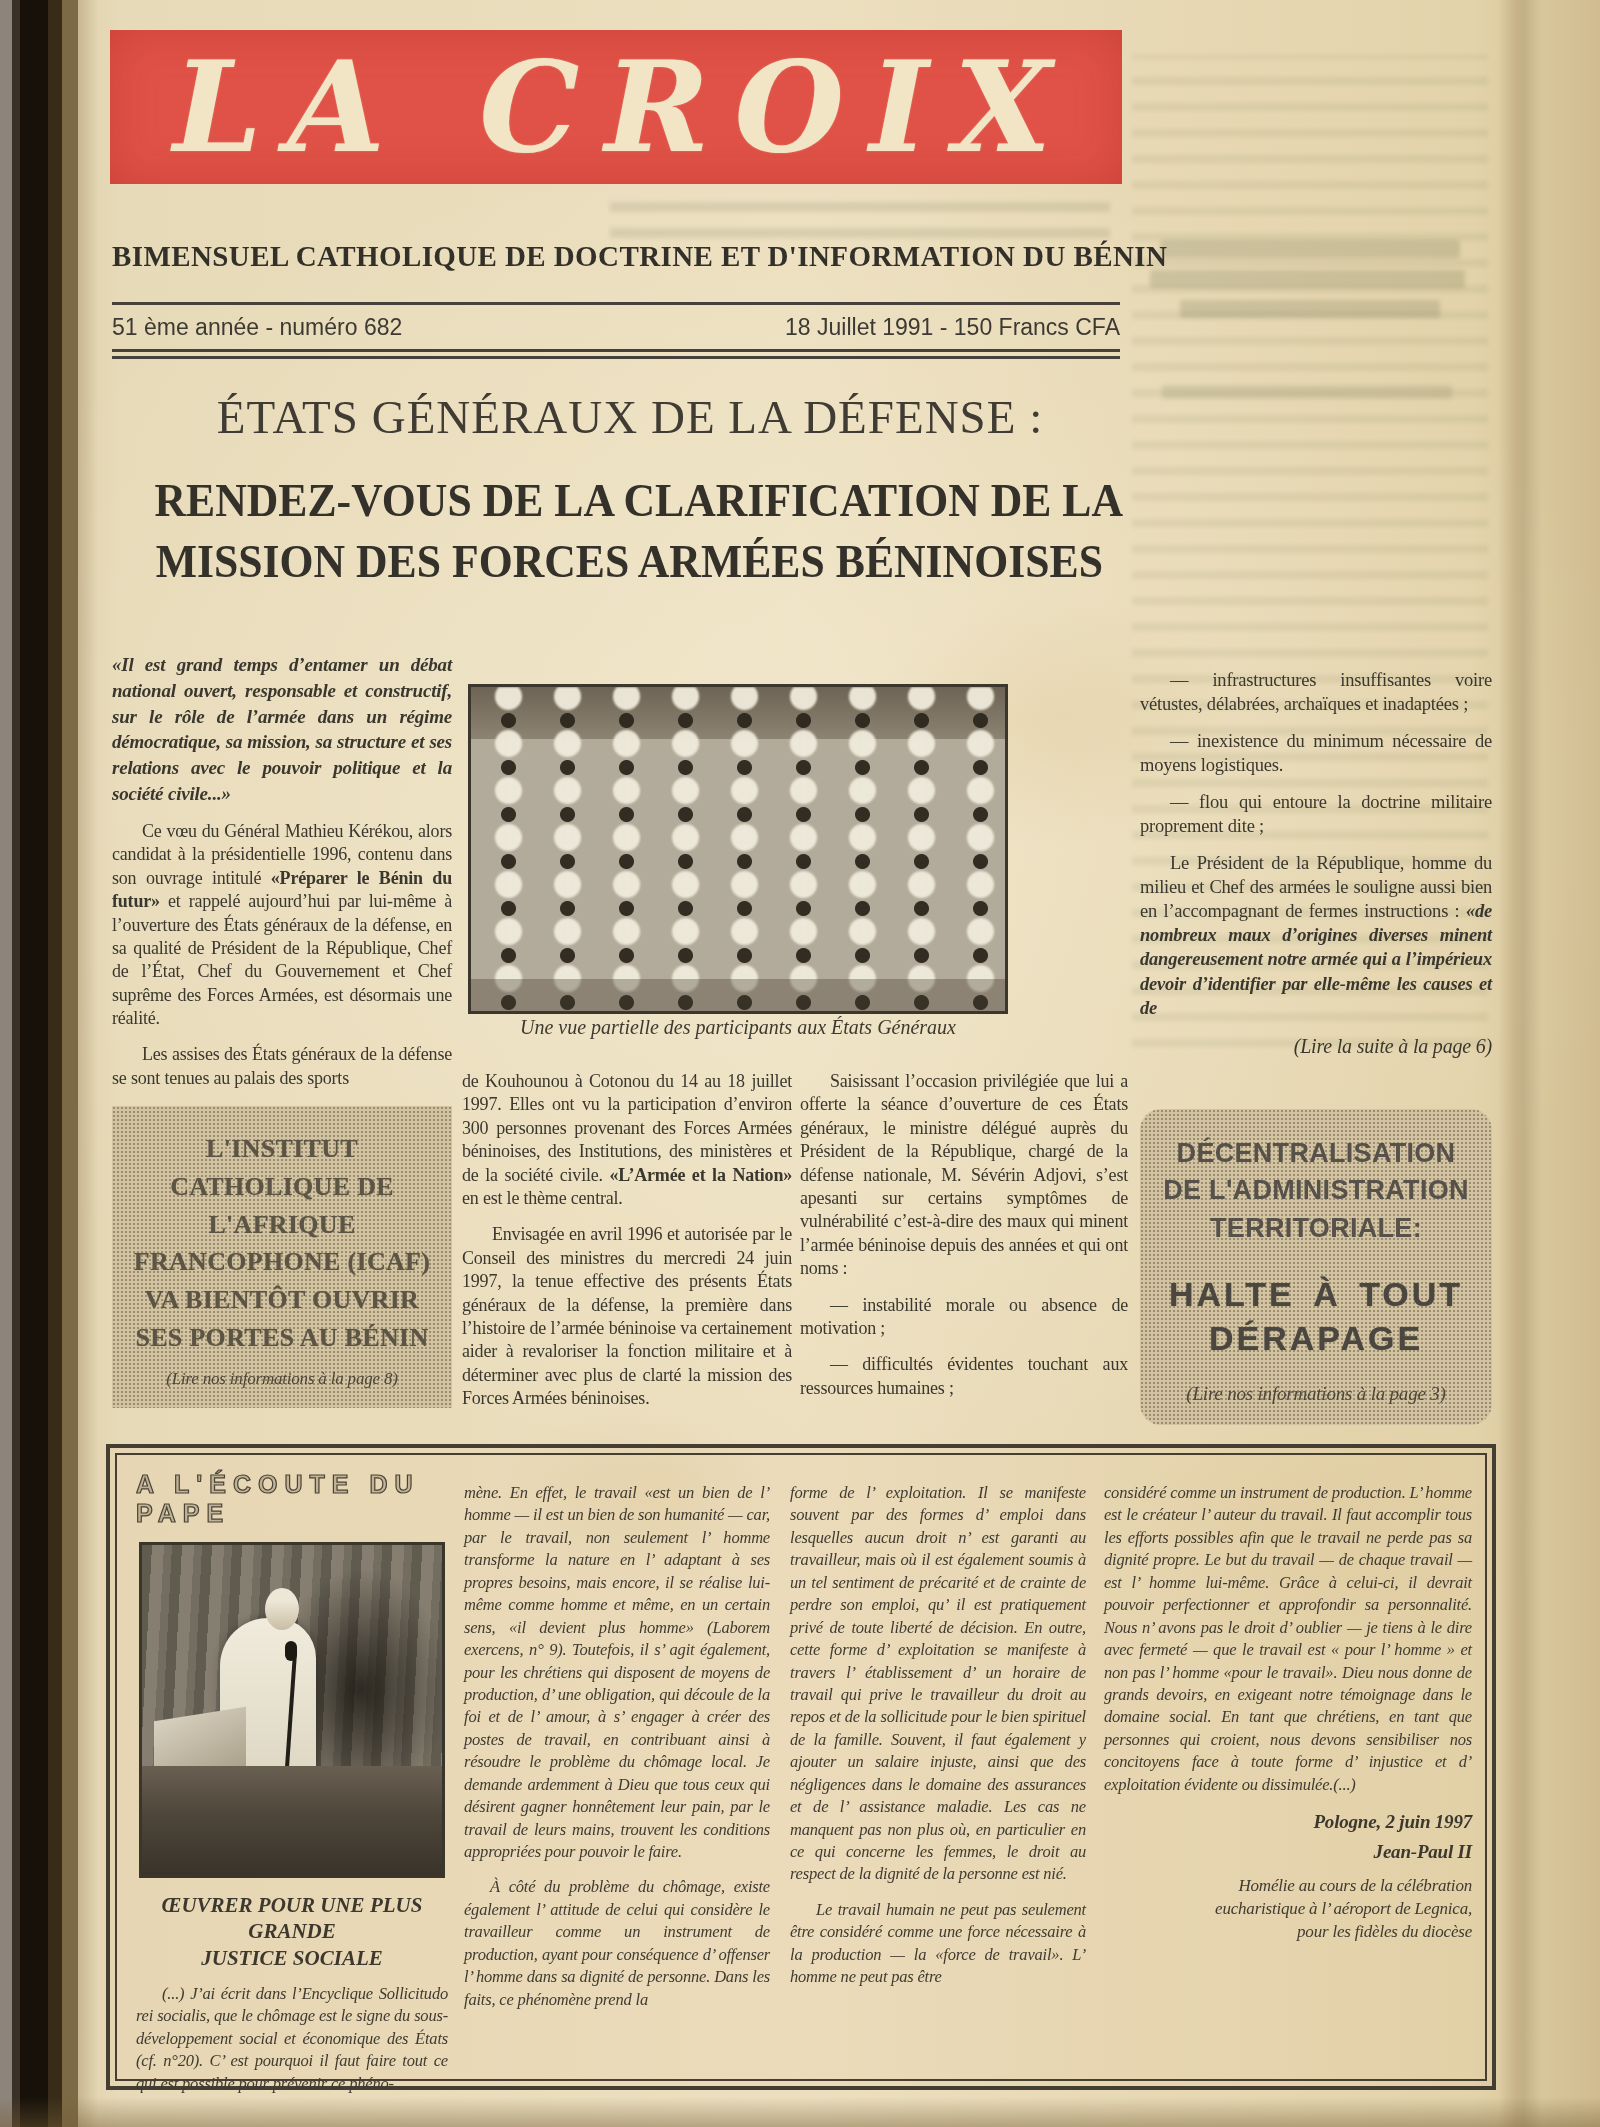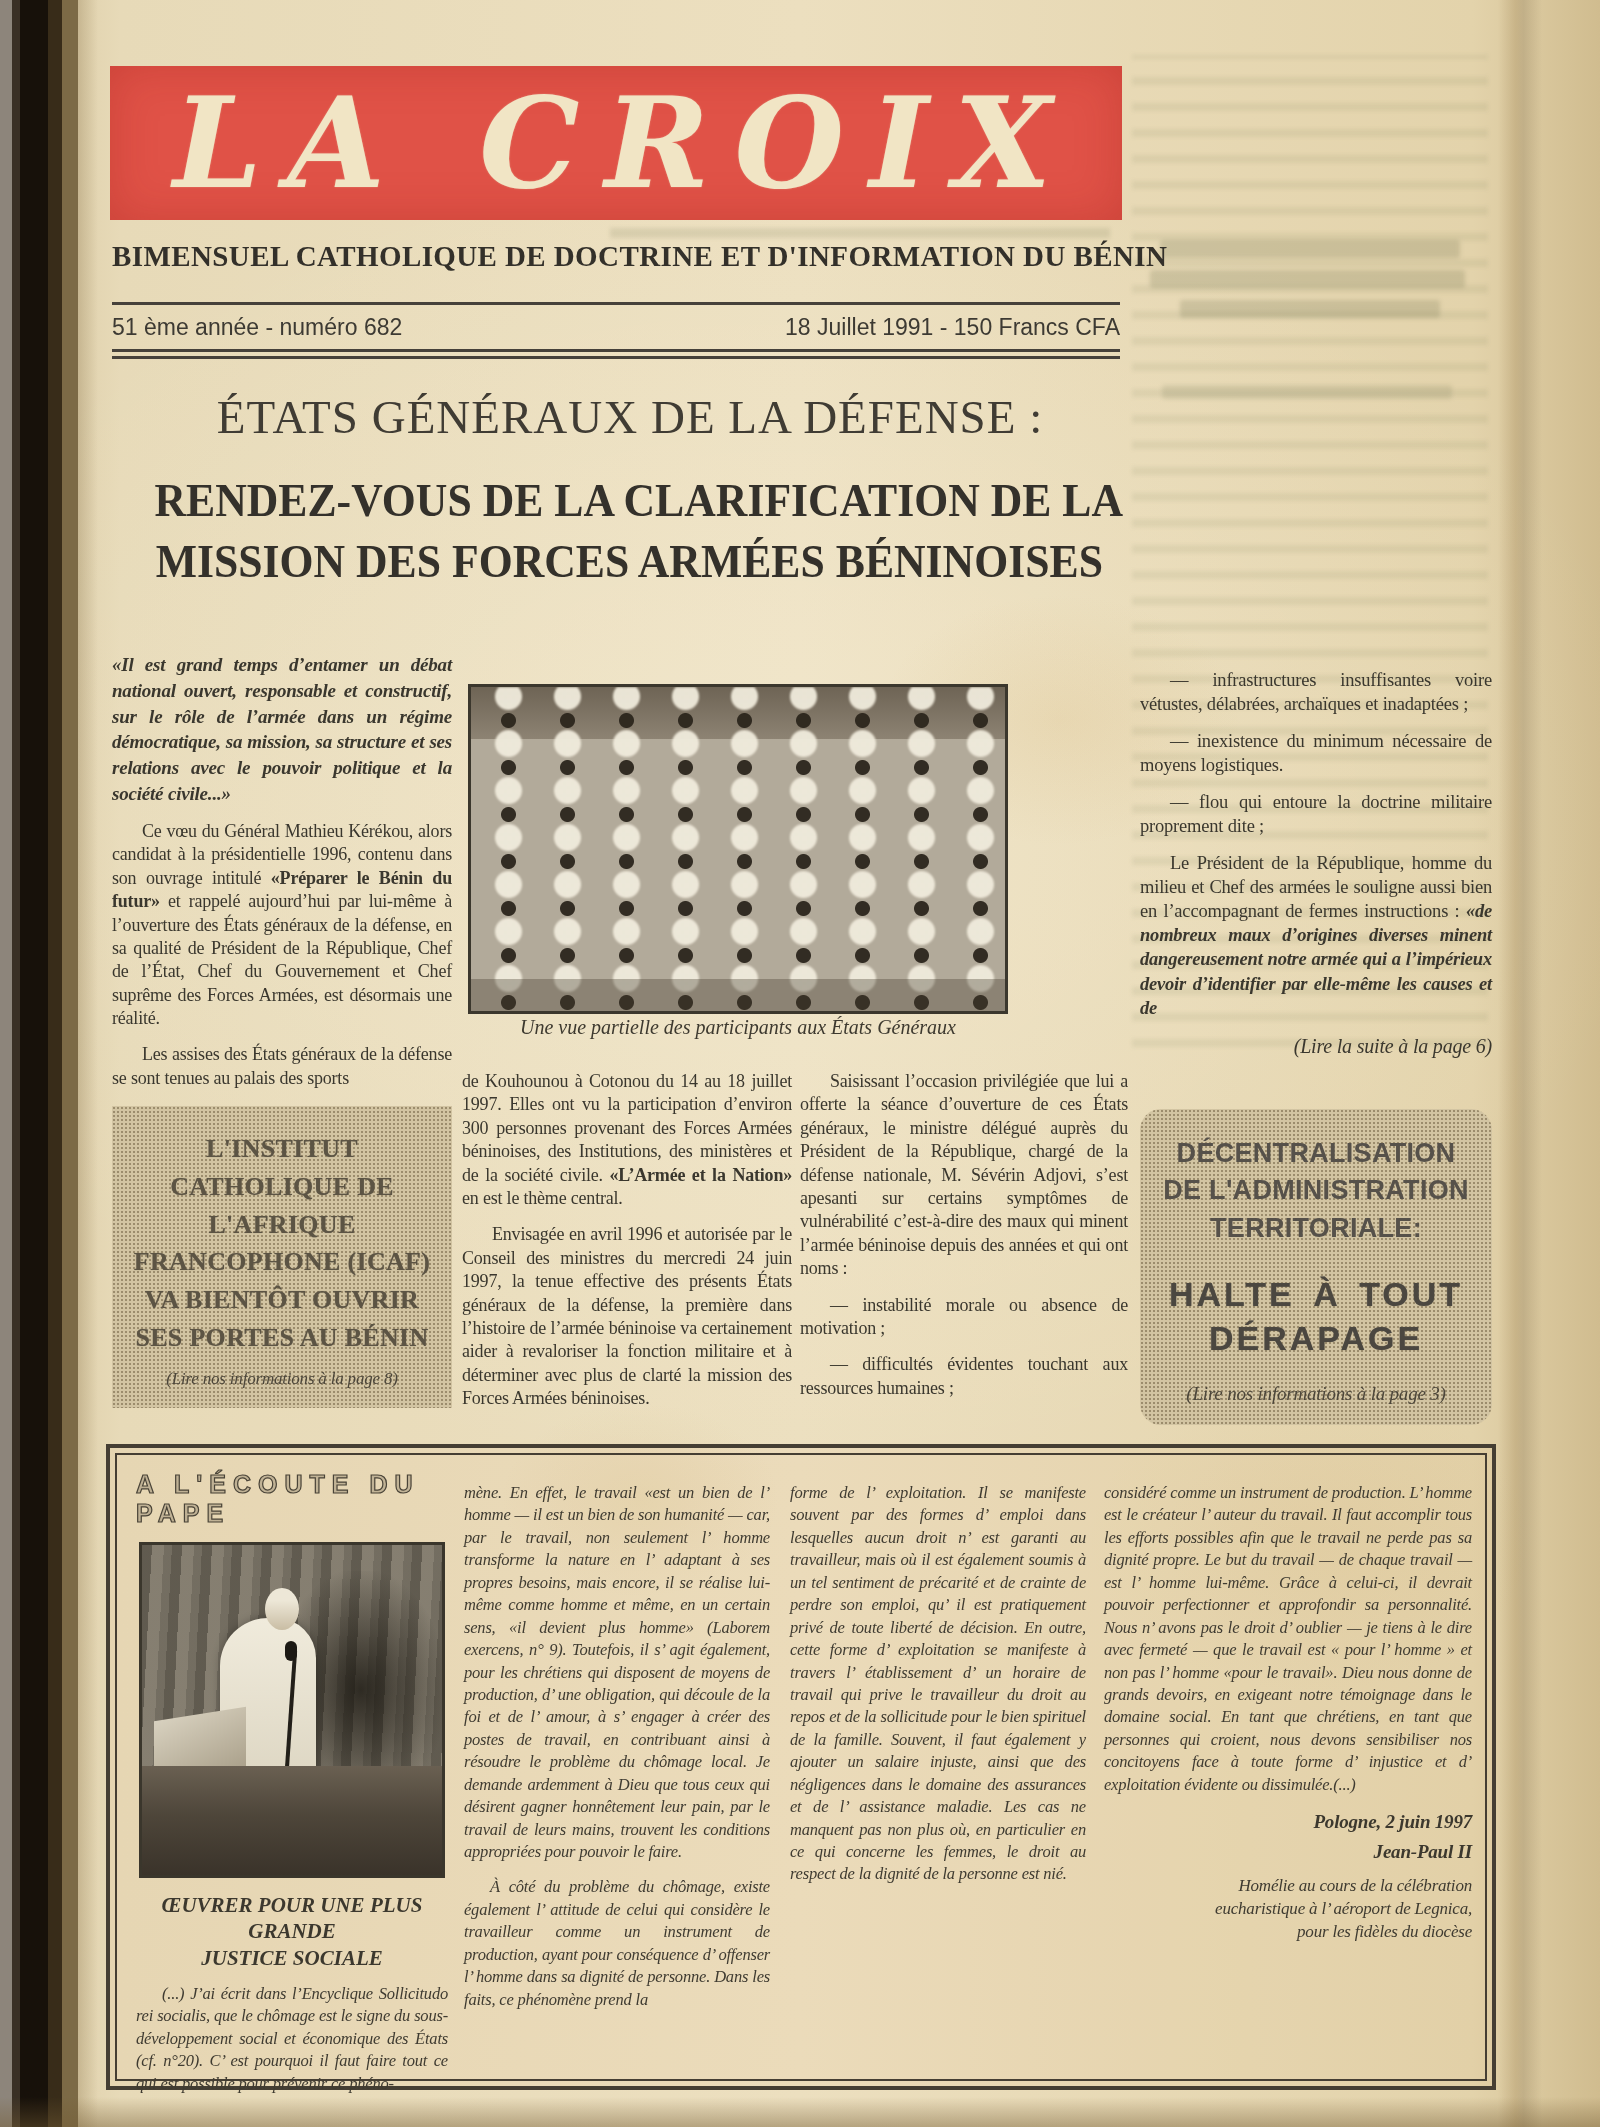--- a/index.html
+++ b/index.html
@@ -21,21 +21,21 @@
   .right-crease{left:1498px;top:0;width:44px;height:2127px;
     background:linear-gradient(90deg,rgba(0,0,0,0),rgba(140,110,60,.25) 40%,rgba(90,70,40,.20) 58%,rgba(0,0,0,0));}
   .ghost{pointer-events:none;filter:blur(2px);}
   .ghost-col{left:1132px;top:55px;width:356px;height:1010px;
     background:repeating-linear-gradient(0deg,rgba(0,0,0,0) 0 18px,rgba(108,114,74,.10) 18px 26px);}
   .ghost-bar{background:rgba(94,100,64,.20);border-radius:3px;}
   .ghost-mid{left:610px;top:196px;width:500px;height:58px;
     background:repeating-linear-gradient(0deg,rgba(0,0,0,0) 0 16px,rgba(100,106,68,.14) 16px 26px);}
   
   .redbox{left:110px;top:30px;width:1012px;height:154px;background:#e05247;
-    box-shadow:inset 0 0 46px rgba(150,30,20,.28);display:flex;align-items:center;justify-content:center;margin-top:36px;}
+    box-shadow:inset 0 0 46px rgba(150,30,20,.28);display:flex;align-items:center;justify-content:center;}
   .redbox .title{font-family:"DejaVu Serif",serif;font-style:italic;font-weight:bold;
     font-size:126px;letter-spacing:.20em;color:#f1e5c5;line-height:1;text-shadow:0 0 2px rgba(240,225,190,.4);padding-left:18px;}
   .subtitle{left:112px;top:240px;width:1010px;font-weight:700;font-size:29px;color:#33302a;
     letter-spacing:.4px;white-space:nowrap;}
   .rule1{left:112px;top:302px;width:1008px;height:3px;background:#46413a;}
   .inforow{left:112px;top:309px;width:1008px;display:flex;justify-content:space-between;
     font-family:"Liberation Sans",sans-serif;font-size:23px;color:#3d3a33;padding-top:5px;}
   .rule2{left:112px;top:349px;width:1008px;height:10px;border-top:3px solid #46413a;border-bottom:3px solid #46413a;box-sizing:border-box;}
   
   .kicker{left:130px;top:390px;width:1000px;text-align:center;font-size:47px;color:#403c34;letter-spacing:1px;}
@@ -203,20 +203,21 @@
     </div>
   </div>
 
   <div class="abs b2 btxt">
     <p>mène. En effet, le travail «est un bien de l’ homme — il est un bien de son humanité — car, par le travail, non seulement l’ homme transforme la nature en l’ adaptant à ses propres besoins, mais encore, il se réalise lui-même comme homme et même, en un certain sens, «il devient plus homme» (Laborem exercens, n° 9). Toutefois, il s’ agit également, pour les chrétiens qui disposent de moyens de production, d’ une obligation, qui découle de la foi et de l’ amour, à s’ engager à créer des postes de travail, en contribuant ainsi à résoudre le problème du chômage local. Je demande ardemment à Dieu que tous ceux qui désirent gagner honnêtement leur pain, par le travail de leurs mains, trouvent les conditions appropriées pour pouvoir le faire.</p>
     <p class="ind">À côté du problème du chômage, existe également l’ attitude de celui qui considère le travailleur comme un instrument de production, ayant pour conséquence d’ offenser l’ homme dans sa dignité de personne. Dans les faits, ce phénomène prend la</p>
   </div>
 
   <div class="abs b3 btxt">
     <p>forme de l’ exploitation. Il se manifeste souvent par des formes d’ emploi dans lesquelles aucun droit n’ est garanti au travailleur, mais où il est également soumis à un tel sentiment de précarité et de crainte de perdre son emploi, qu’ il est pratiquement privé de toute liberté de décision. En outre, cette forme d’ exploitation se manifeste à travers l’ établissement d’ un horaire de travail qui prive le travailleur du droit au repos et de la sollicitude pour le bien spirituel de la famille. Souvent, il faut également y ajouter un salaire injuste, ainsi que des négligences dans le domaine des assurances et de l’ assistance maladie. Les cas ne manquent pas non plus où, en particulier en ce qui concerne les femmes, le droit au respect de la dignité de la personne est nié.</p>
+    <p class="ind">Le travail humain ne peut pas seulement être considéré comme une force nécessaire à la production — la «force de travail». L’ homme ne peut pas être</p>
   </div>
 
   <div class="abs b4 btxt">
     <p>considéré comme un instrument de production. L’ homme est le créateur l’ auteur du travail. Il faut accomplir tous les  efforts possibles afin que le travail ne perde pas sa dignité propre. Le but du travail — de chaque travail — est l’ homme lui-même. Grâce à celui-ci, il devrait pouvoir perfectionner et approfondir sa personnalité. Nous n’ avons pas le droit d’ oublier — je tiens à le dire avec fermeté — que le travail est « pour l’ homme » et non pas l’ homme «pour le travail». Dieu nous donne de grands devoirs, en exigeant notre  témoignage dans le domaine social. En tant que chrétiens, en tant que personnes qui croient, nous devons sensibiliser nos concitoyens face à toute forme d’ injustice et d’ exploitation évidente ou dissimulée.(...)</p>
     <div class="sig">Pologne, 2 juin 1997</div>
     <div class="sig">Jean-Paul II</div>
     <div class="signote">
       <div>Homélie au cours de la célébration</div>
       <div>eucharistique à l’ aéroport de Legnica,</div>
       <div>pour les fidèles  du diocèse</div>

